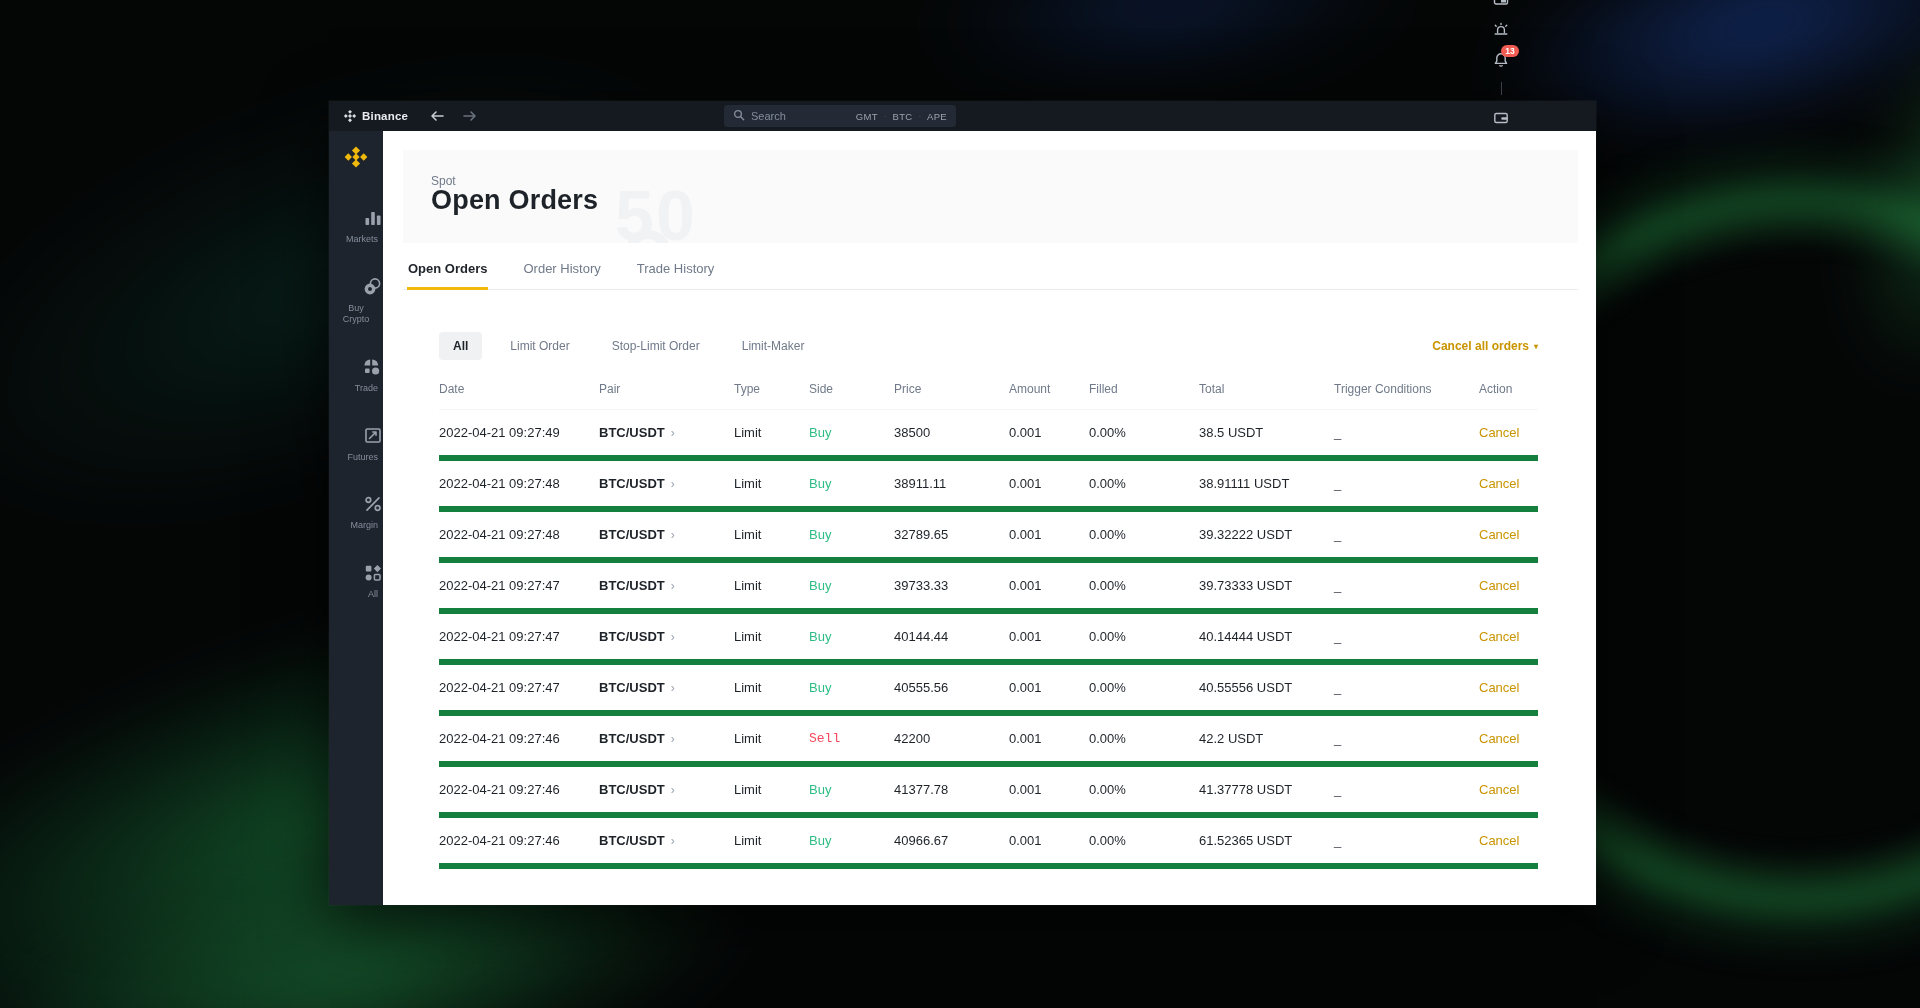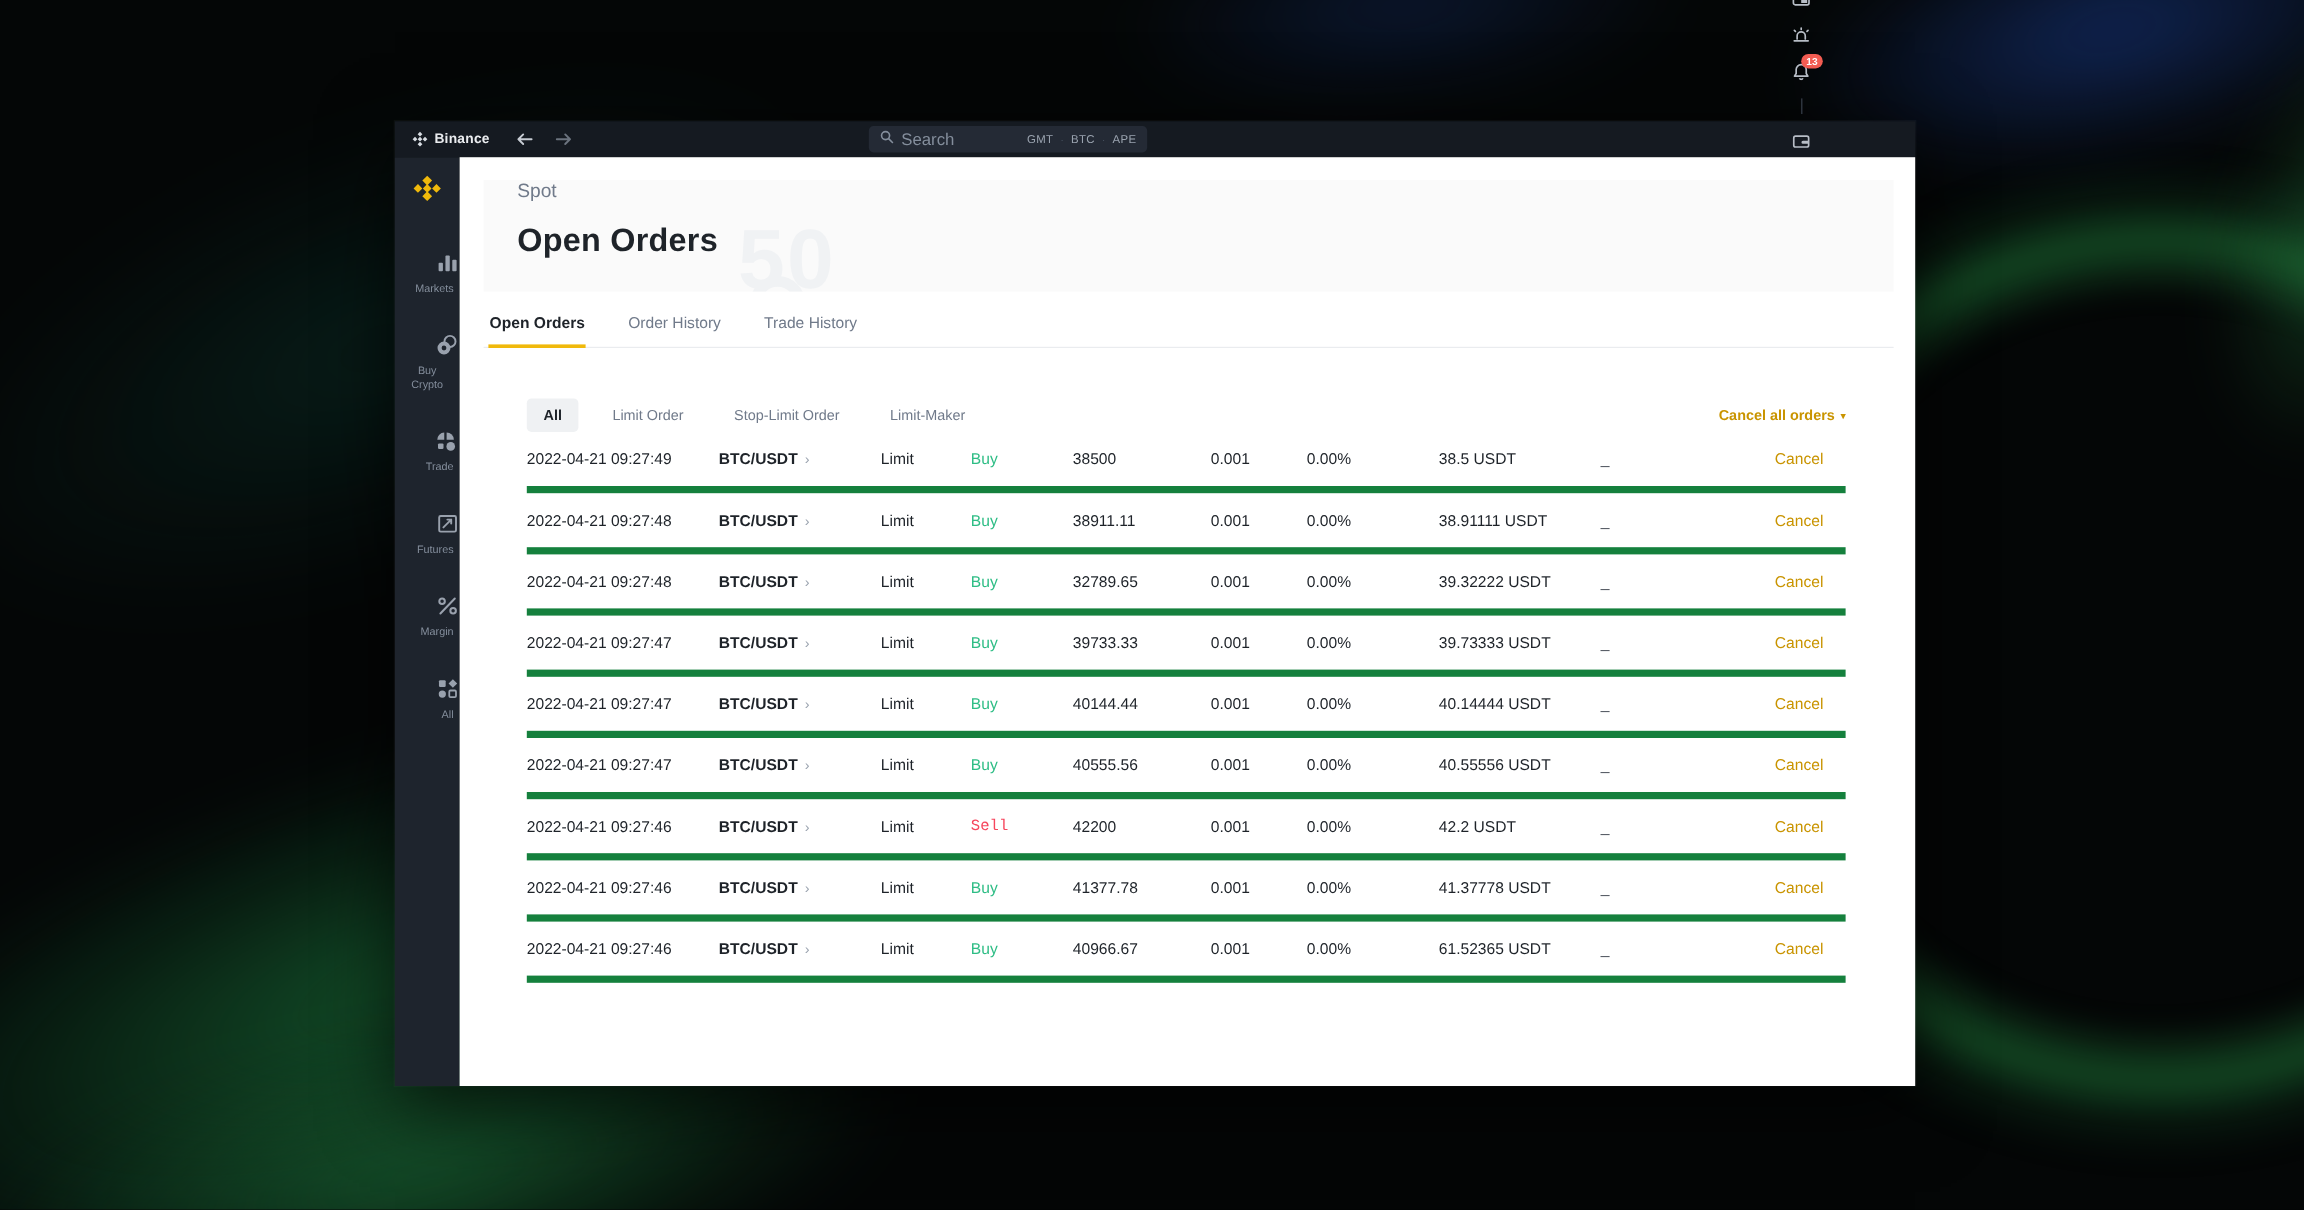--- a/index.html
+++ b/index.html
@@ -40,21 +40,21 @@
     padding:0 14px; position:relative; flex:0 0 30px; }
   .tb-left { display:flex; align-items:center;justify-content:flex-end; }
   .app-logo { display:flex; align-items:center; }
   .app-name { font-size:11.5px; font-weight:700; color:#EAECEF; margin-left:5px; letter-spacing:.2px; }
   .nav-arrows { display:flex; align-items:center; gap:17px; margin-left:22px; }
   .nav-btn { display:flex; align-items:center; cursor:pointer; }
 
   .search { position:absolute; left:395px; top:4px; width:232px; height:22px;
     background:#242A35; border-radius:4px; display:flex; align-items:center; padding:0 9px; }
   .search input { background:transparent; border:none; outline:none; color:#B7BDC6;
-    font-size:14px; width:86px; margin-left:6px; font-family:"Liberation Sans", sans-serif; }
+    font-size:11px; width:86px; margin-left:6px; font-family:"Liberation Sans", sans-serif; }
   .search input::placeholder { color:#848E9C; }
   .tokens { margin-left:auto; display:flex; align-items:center; gap:6px; }
   .token { font-size:9.5px; color:#9AA3AF; letter-spacing:.3px; }
   .tok-sep { color:#4A5563; font-size:8px; }
 
   .tb-right { margin-left:auto; display:flex; align-items:center; gap:15px;flex-direction:column; }
   .ticon { display:flex; align-items:center; cursor:pointer; position:relative; }
   .badge { position:absolute; top:-7px; left:8px; background:#F25C52; color:#fff;
     font-size:8.5px; font-weight:700; padding:1.5px 4px; border-radius:8px; line-height:1.1; }
   .tb-divider { width:1px; height:13px; background:#39404B; }
@@ -73,21 +73,21 @@
   .side-item { display:flex; flex-direction:column; align-items:flex-end; margin-top:30px;
     width:100%; cursor:pointer; }
   .sicon { position:relative; height:22px; display:flex; align-items:center; }
   .corner-caret { position:absolute; right:-8px; bottom:-1px; font-size:7px; color:#848E9C; }
   .slabel { margin-top:5px; font-size:9px; color:#848E9C; text-align:center; line-height:1.3; padding:0 5px; }
 
   .content { flex:1; background:#fff; position:relative; overflow:hidden; }
 
   
   .band { margin:19px 18px 0 20px; height:93px; background:#FAFAFA; position:relative; overflow:hidden; }
-  .band-category { position:absolute; left:28px; top:1px; font-size:16px; color:#707A8A; }
+  .band-category { position:absolute; left:28px; top:24px; font-size:12px; color:#707A8A; }
   .band-title { position:absolute; left:28px; top:35px; font-size:27px; font-weight:700;
     color:#1E2329; letter-spacing:.2px; }
   .watermark { position:absolute; left:212px; top:26px; font-size:70px; font-weight:700;
     color:#F0F2F4; letter-spacing:2px; user-select:none; }
   .watermark-coin { position:absolute; left:222px; top:80px; width:46px; height:46px;
     border:9px solid #F0F2F4; border-radius:50%; background:transparent; }
 
   
   .tabs { display:flex; gap:34px; margin:14px 18px 0 20px; padding:0 4px;
     border-bottom:1px solid #EAECEF; }
@@ -343,20 +343,32 @@
           <span class="fbtn active">All</span>
           <span class="fbtn">Limit Order</span>
           <span class="fbtn">Stop-Limit Order</span>
           <span class="fbtn">Limit-Maker</span>
           <span class="cancel-all">
             <span>Cancel all orders</span>
             <span class="caret-down">▾</span>
           </span>
         </div>
 
+        <div class="thead">
+          <div class="th">Date</div>
+          <div class="th">Pair</div>
+          <div class="th">Type</div>
+          <div class="th">Side</div>
+          <div class="th">Price</div>
+          <div class="th">Amount</div>
+          <div class="th">Filled</div>
+          <div class="th">Total</div>
+          <div class="th">Trigger Conditions</div>
+          <div class="th">Action</div>
+        </div>
 
         <div>
           <div class="tr">
             <div class="td date">2022-04-21 09:27:49</div>
             <div class="td pair">
               <span class="pair-t">BTC/USDT</span>
               <span class="chev">›</span>
             </div>
             <div class="td">Limit</div>
             <div class="td side buy">Buy</div>

